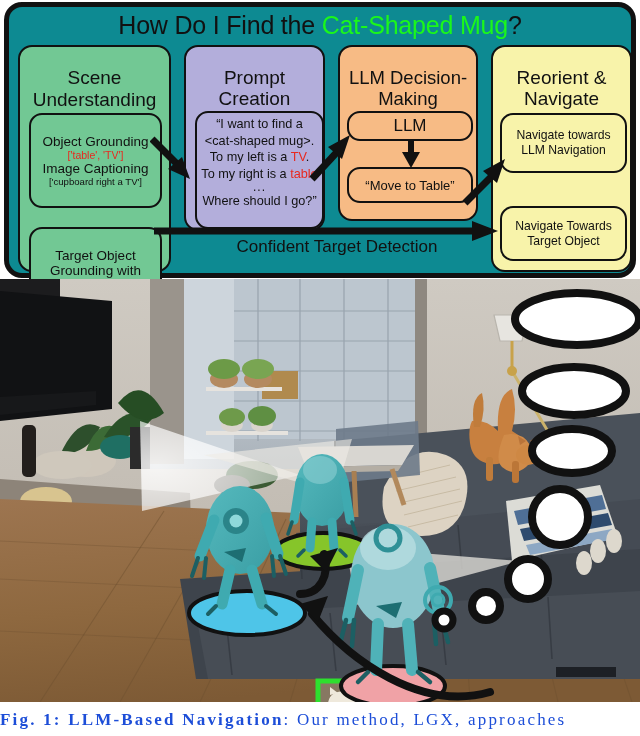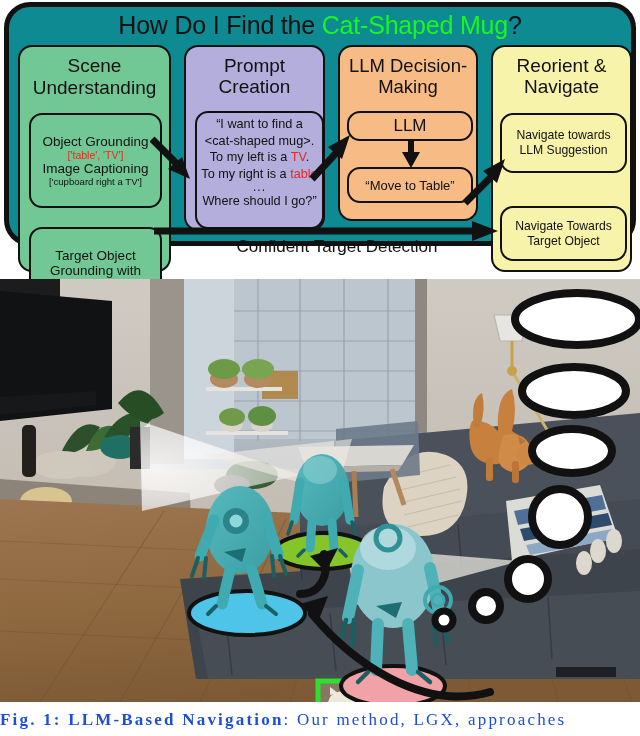--- a/index.html
+++ b/index.html
@@ -1,35 +1,35 @@
 <!DOCTYPE html>
 <html><head>
 <meta charset="utf-8">
 <style>
   html,body{margin:0;padding:0;background:#fff;}
   body{width:640px;height:736px;overflow:hidden;font-family:"Liberation Sans",sans-serif;}
   #page{position:relative;width:640px;height:736px;background:#ffffff;}
 
   
   #diagram{
-    position:absolute;left:4px;top:2px;width:632px;height:244px;
-    background:#0d8a92;border:5px solid #111;border-radius:26px;box-sizing:border-box;
+    position:absolute;left:4px;top:2px;width:632px;height:276px;
+    background:#0d8a92;border:5px solid #111;border-radius:18px;box-sizing:border-box;
   }
   #title{
     position:absolute;left:0;top:4px;width:100%;text-align:center;
     font-size:25px;font-weight:400;color:#111;letter-spacing:-0.2px;white-space:nowrap;
   }
   #title .hl{color:#1bf71b;}
 
   .stage{
     position:absolute;border:2.5px solid #111;border-radius:14px;box-sizing:border-box;
     top:38px;
   }
   .stage .hdr{
-    text-align:center;font-size:19px;line-height:21px;color:#111;padding-top:8px;
+    text-align:center;font-size:19px;line-height:21px;color:#111;padding-top:20px;
   }
   .sub{
     position:absolute;border:2px solid #111;border-radius:13px;box-sizing:border-box;
     background:inherit;display:flex;flex-direction:column;align-items:center;
     justify-content:center;text-align:center;color:#111;
   }
 
   
   #s1{left:9px;width:153px;height:227px;background:#72c894;}
   #s1 .hdr{font-size:19px;line-height:22px;}
@@ -134,21 +134,21 @@
       <svg class="arrow" style="left:58px;top:92px;" width="26" height="30" viewBox="0 0 26 30">
         <path d="M13 0 L13 15" stroke="#111" stroke-width="6" fill="none"></path>
         <path d="M4 13 L13 29 L22 13 Z" fill="#111"></path>
       </svg>
     </div>
 
     <div class="stage" id="s4">
       <div class="hdr">Reorient &amp;<br>Navigate</div>
       <div class="sub" id="s4sub1">
         <div class="nv">Navigate towards</div>
-        <div class="nv">LLM Suggestion</div>
+        <div class="nv">LLM Navigation</div>
       </div>
       <div class="sub" id="s4sub2">
         <div class="nv">Navigate Towards</div>
         <div class="nv">Target Object</div>
       </div>
     </div>
 
     <svg class="arrow" style="left:141px;top:128px;" width="44" height="50" viewBox="0 0 44 50">
       <path d="M2 4 L28 30" stroke="#111" stroke-width="7" fill="none"></path>
       <path d="M18 34 L40 44 L32 22 Z" fill="#111"></path>

